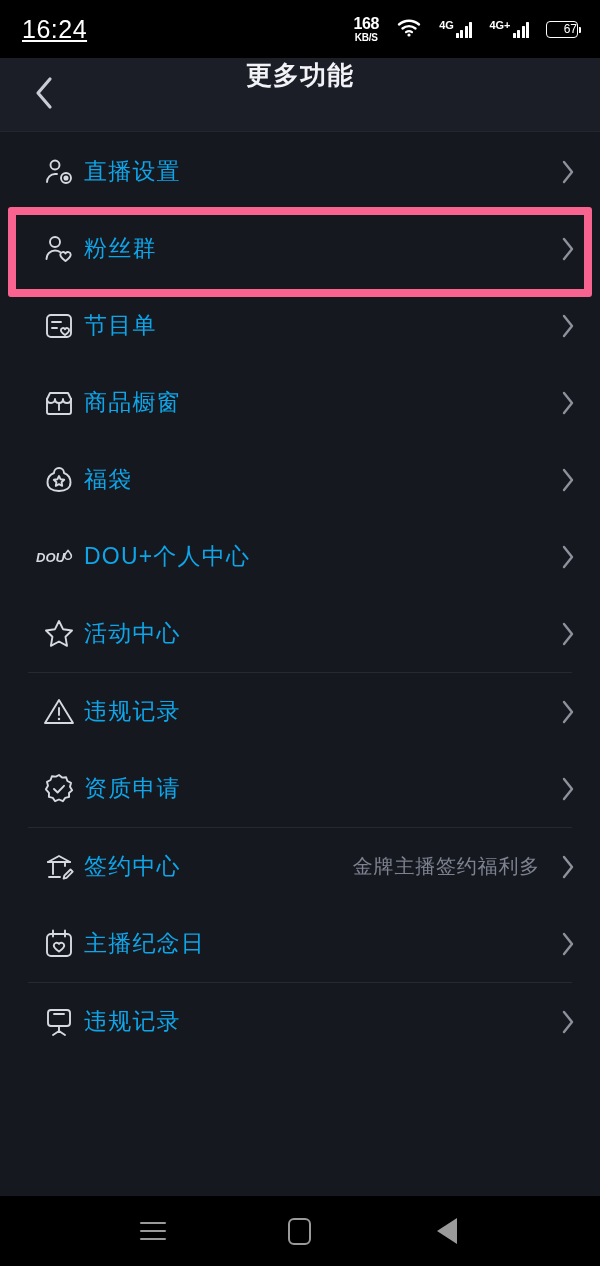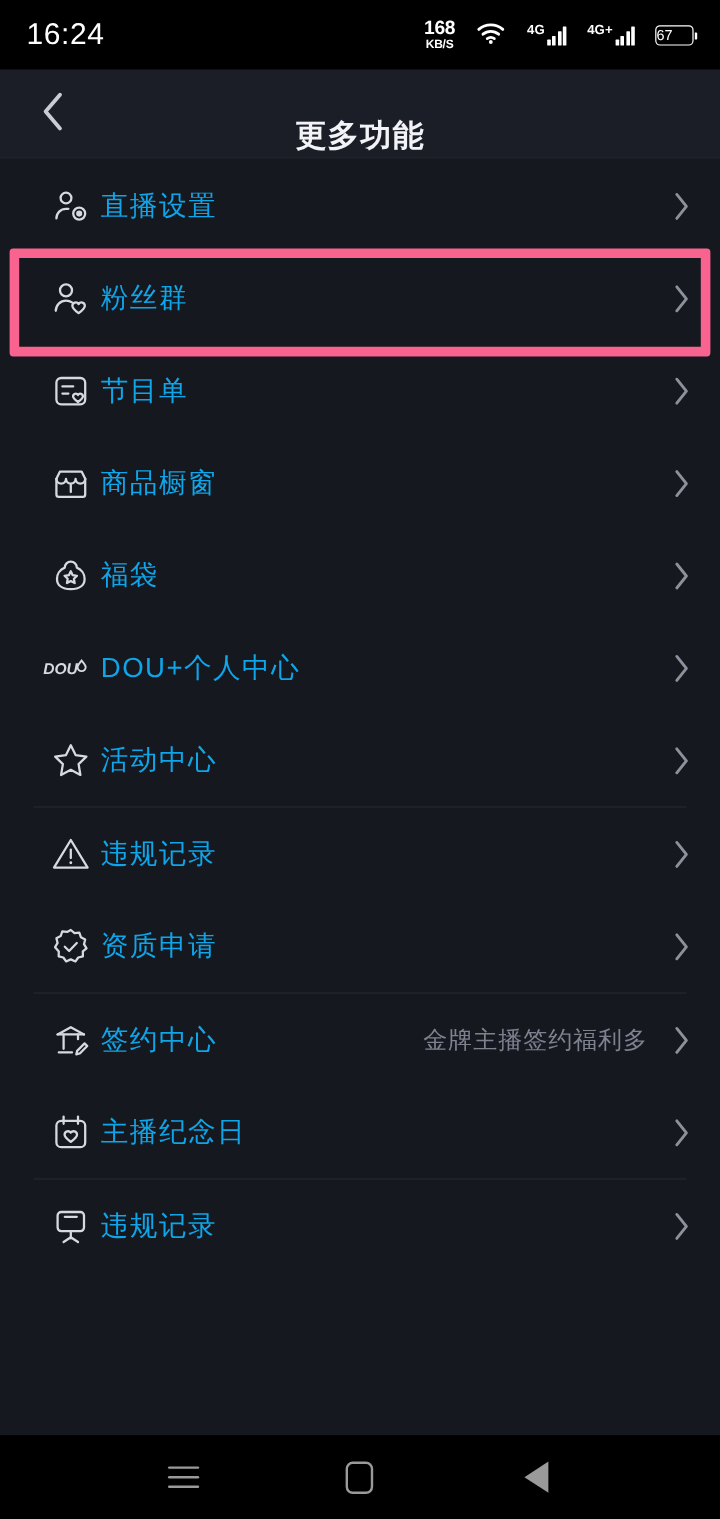--- a/index.html
+++ b/index.html
@@ -11,46 +11,46 @@
   }
   #screen { position: relative; width: 600px; height: 1266px; background: #16181f; }
 
   
   .statusbar {
     position: absolute; top: 0; left: 0; width: 600px; height: 58px;
     background: #000; color: #fff;
     display: flex; align-items: center; justify-content: space-between;
     padding: 0 22px;
   }
-  .sb-time { font-size: 25px; letter-spacing: .5px; font-weight: 400; }
+  .sb-time { font-size: 25px; letter-spacing: .5px; font-weight: 400; text-decoration: underline; }
   .sb-right { display: flex; align-items: center; gap: 17px; }
   .sb-net { display: flex; flex-direction: column; align-items: center; line-height: 1; }
   .sb-net .kb { font-size: 16px; font-weight: 700; letter-spacing: -.3px; }
   .sb-net .unit { font-size: 10px; font-weight: 700; margin-top: 1px; letter-spacing: -.2px; }
   .sb-cell { display: flex; align-items: flex-end; gap: 2px; }
   .sb-cell .gtxt { font-size: 11px; font-weight: 700; line-height: 1; margin-bottom: 7px; text-align: center; }
   .bars { display: flex; align-items: flex-end; gap: 1.5px; height: 17px; }
   .bars i { display: block; width: 3px; background: #fff; border-radius: .5px; }
   .bars i:nth-child(1){height:5px}.bars i:nth-child(2){height:8px}
   .bars i:nth-child(3){height:12px}.bars i:nth-child(4){height:16px}
   .sb-batt {
     width: 32px; height: 17px; border: 1.6px solid #fff; border-radius: 4px;
-    font-size: 12px; display: flex; align-items: center; justify-content: flex-start;
+    font-size: 12px; display: flex; align-items: center; justify-content: flex-end;
     position: relative; font-weight: 500;
   }
   .sb-batt:after {
     content:""; position:absolute; right:-4px; top:5px; width:2px; height:6px;
     background:#fff; border-radius:0 1px 1px 0;
   }
 
   
   .header {
     position: absolute; top: 58px; left: 0; width: 600px; height: 74px;
     background: #1b1d27;
-    display: flex; align-items: flex-end; justify-content: center;
+    display: flex; align-items: flex-start; justify-content: center;
     border-bottom: 1px solid #23252f;
   }
   .back-btn {
     position: absolute; left: 18px; top: 0; height: 74px; width: 54px;
     display: flex; align-items: center; justify-content: center;
   }
   .page-title { color: #f2f3f6; font-size: 26px; font-weight: 700; letter-spacing: 1px; }
 
   
   .list { position: absolute; top: 133px; left: 0; width: 600px; }

